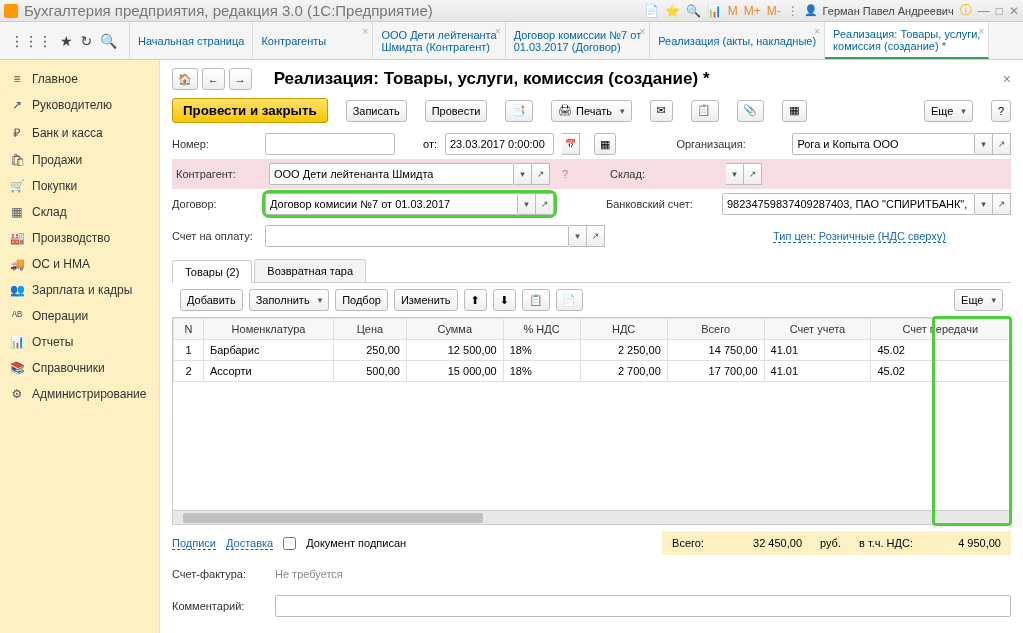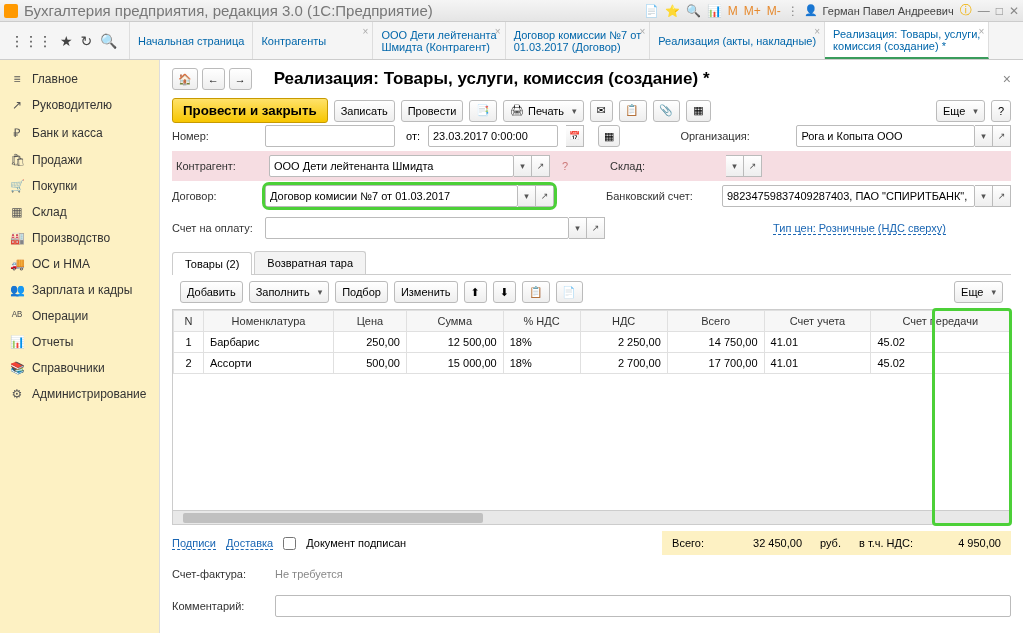--- a/index.html
+++ b/index.html
@@ -20,21 +20,21 @@
 .main { display:flex; height: calc(633px - 22px - 38px); }
 .sidebar { width:160px; background:#fdf1c3; border-right:1px solid #ddd; padding-top:6px; }
 .sidebar .item { display:flex; align-items:center; gap:8px; padding:6px 10px; color:#333; cursor:pointer; font-size:12px; }
 .sidebar .item .ico { width:14px; text-align:center; color:#555; }
 .content { flex:1; background:#fff; display:flex; flex-direction:column; padding:8px 12px; overflow:hidden; }
 .doc-header { display:flex; align-items:center; gap:4px; margin-bottom:8px; }
 .icon-btn { border:1px solid #bbb; background:linear-gradient(#fff,#eee); padding:3px 6px; border-radius:3px; font-size:11px; cursor:pointer; display:inline-flex; align-items:center; gap:4px; min-height:22px; }
 .icon-btn.small { padding:2px 5px; }
 .doc-title { font-size:17px; font-weight:bold; margin-left:18px; }
 .close-x { margin-left:auto; font-size:14px; color:#888; cursor:pointer; }
-.toolbar { display:flex; gap:6px; align-items:center; flex-wrap:wrap;justify-content:space-between; }
+.toolbar { display:flex; gap:18px; align-items:center; margin-bottom:8px; flex-wrap:wrap;justify-content:space-between; }
 .btn-primary { background:linear-gradient(#ffe26a,#f7c600); border:1px solid #c79a00; font-weight:bold; padding:4px 10px; border-radius:3px; cursor:pointer; }
 .spacer { flex:1; }
 .form-row { display:flex; align-items:center; gap:8px; margin-bottom:6px; min-height:26px; }
 .form-lbl { width:85px; color:#333; }
 .form-lbl2 { width:110px; color:#333; padding-left:2px; }
 .fld { border:1px solid #bbb; background:#fff; height:22px; padding:0 4px; display:flex; align-items:center; border-radius:2px; }
 .fld.sel { background:#0a64c8; color:#fff; }
 .fld-group { display:flex; flex:1; }
 .fld-group .fld { flex:1; }
 .fld-btn { border:1px solid #bbb; border-left:none; width:18px; height:22px; display:flex; align-items:center; justify-content:center; background:linear-gradient(#fff,#eee); cursor:pointer; font-size:9px; color:#555; }
@@ -201,22 +201,22 @@
       <button class="icon-btn">📎</button>
       <button class="icon-btn">▦</button>
       <div class="spacer"></div>
       <button class="icon-btn dropdown-arrow">Еще</button>
       <button class="icon-btn">?</button>
     </div>
 
     <div class="form-row">
       <div class="form-lbl">Номер:</div>
       <div class="fld" style="width:130px"></div>
-      <div style="margin-left:3px">от:</div>
-      <div class="fld" style="width:130px">
+      <div style="margin-left:20px">от:</div>
+      <div class="fld" style="width:109px">
           <span>23.03.2017  0:00:00</span>
         </div>
       <div class="fld-btn">📅</div>
       <button class="icon-btn small" style="margin-left:6px">▦</button>
       <div class="form-lbl2" style="margin-left:50px">Организация:</div>
       <div class="fld-group">
         <div class="fld">
             <span>Рога и Копыта ООО</span>
           </div>
         <div class="fld-btn">▾</div>

